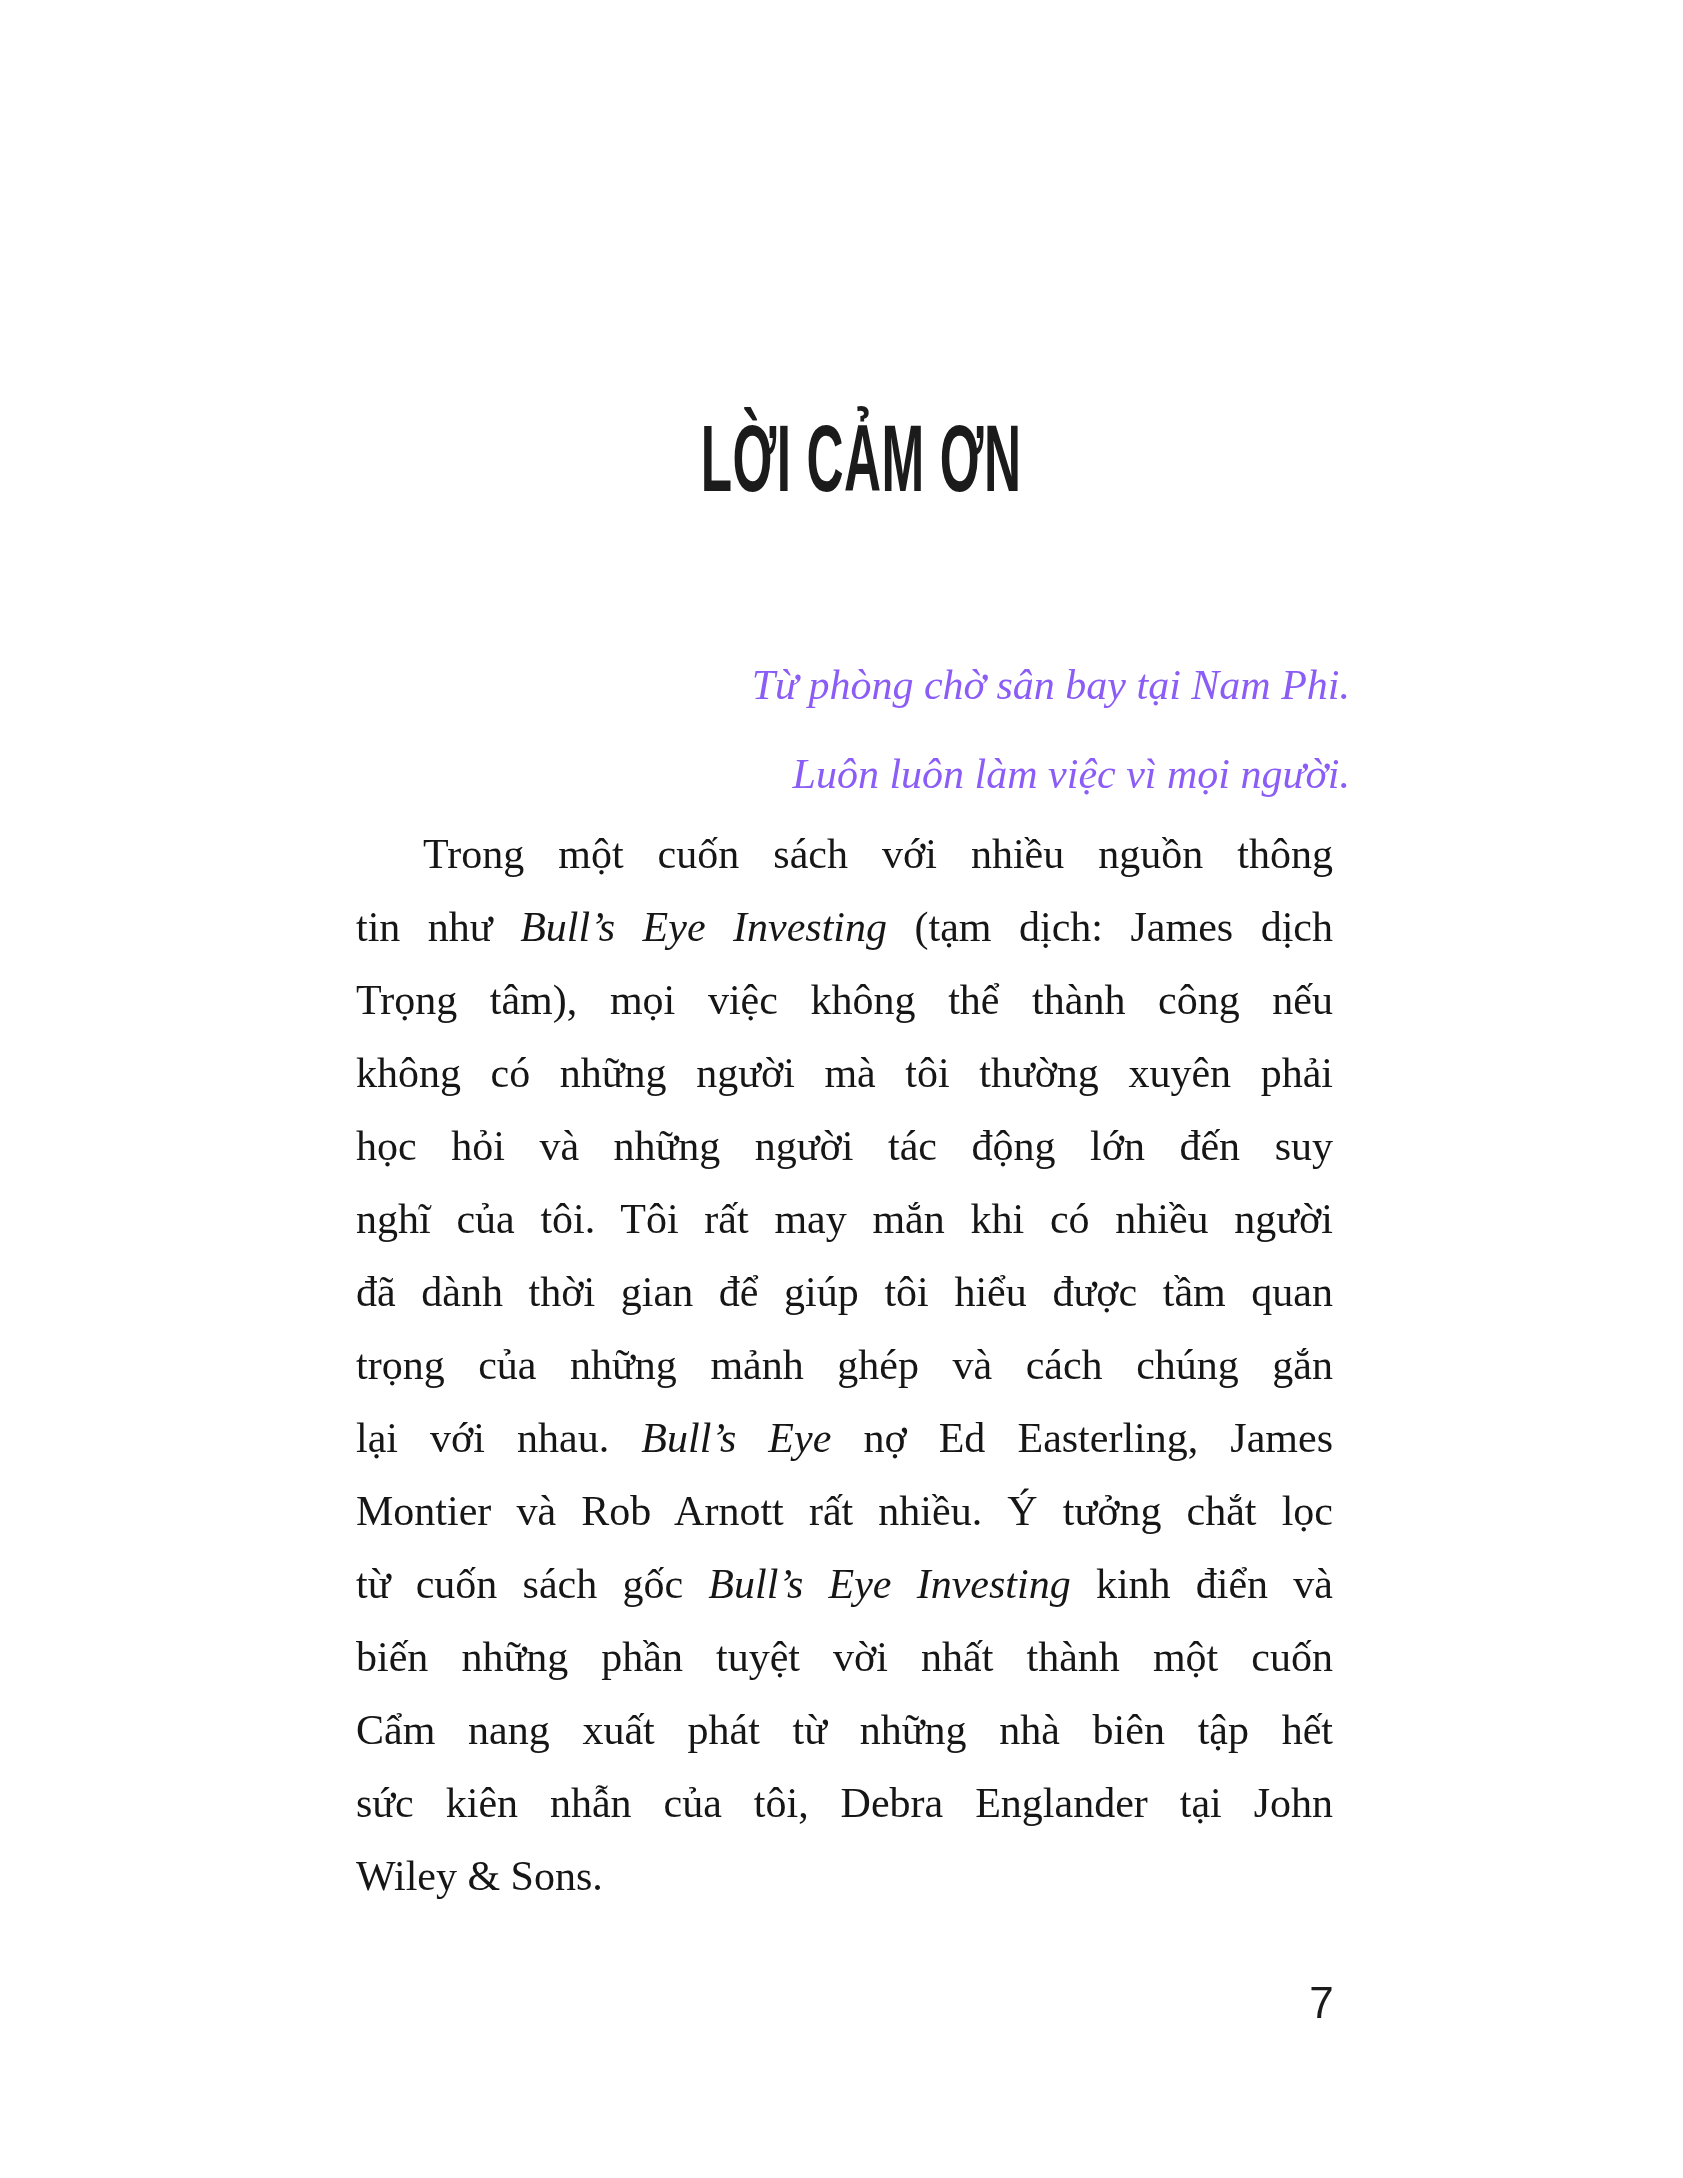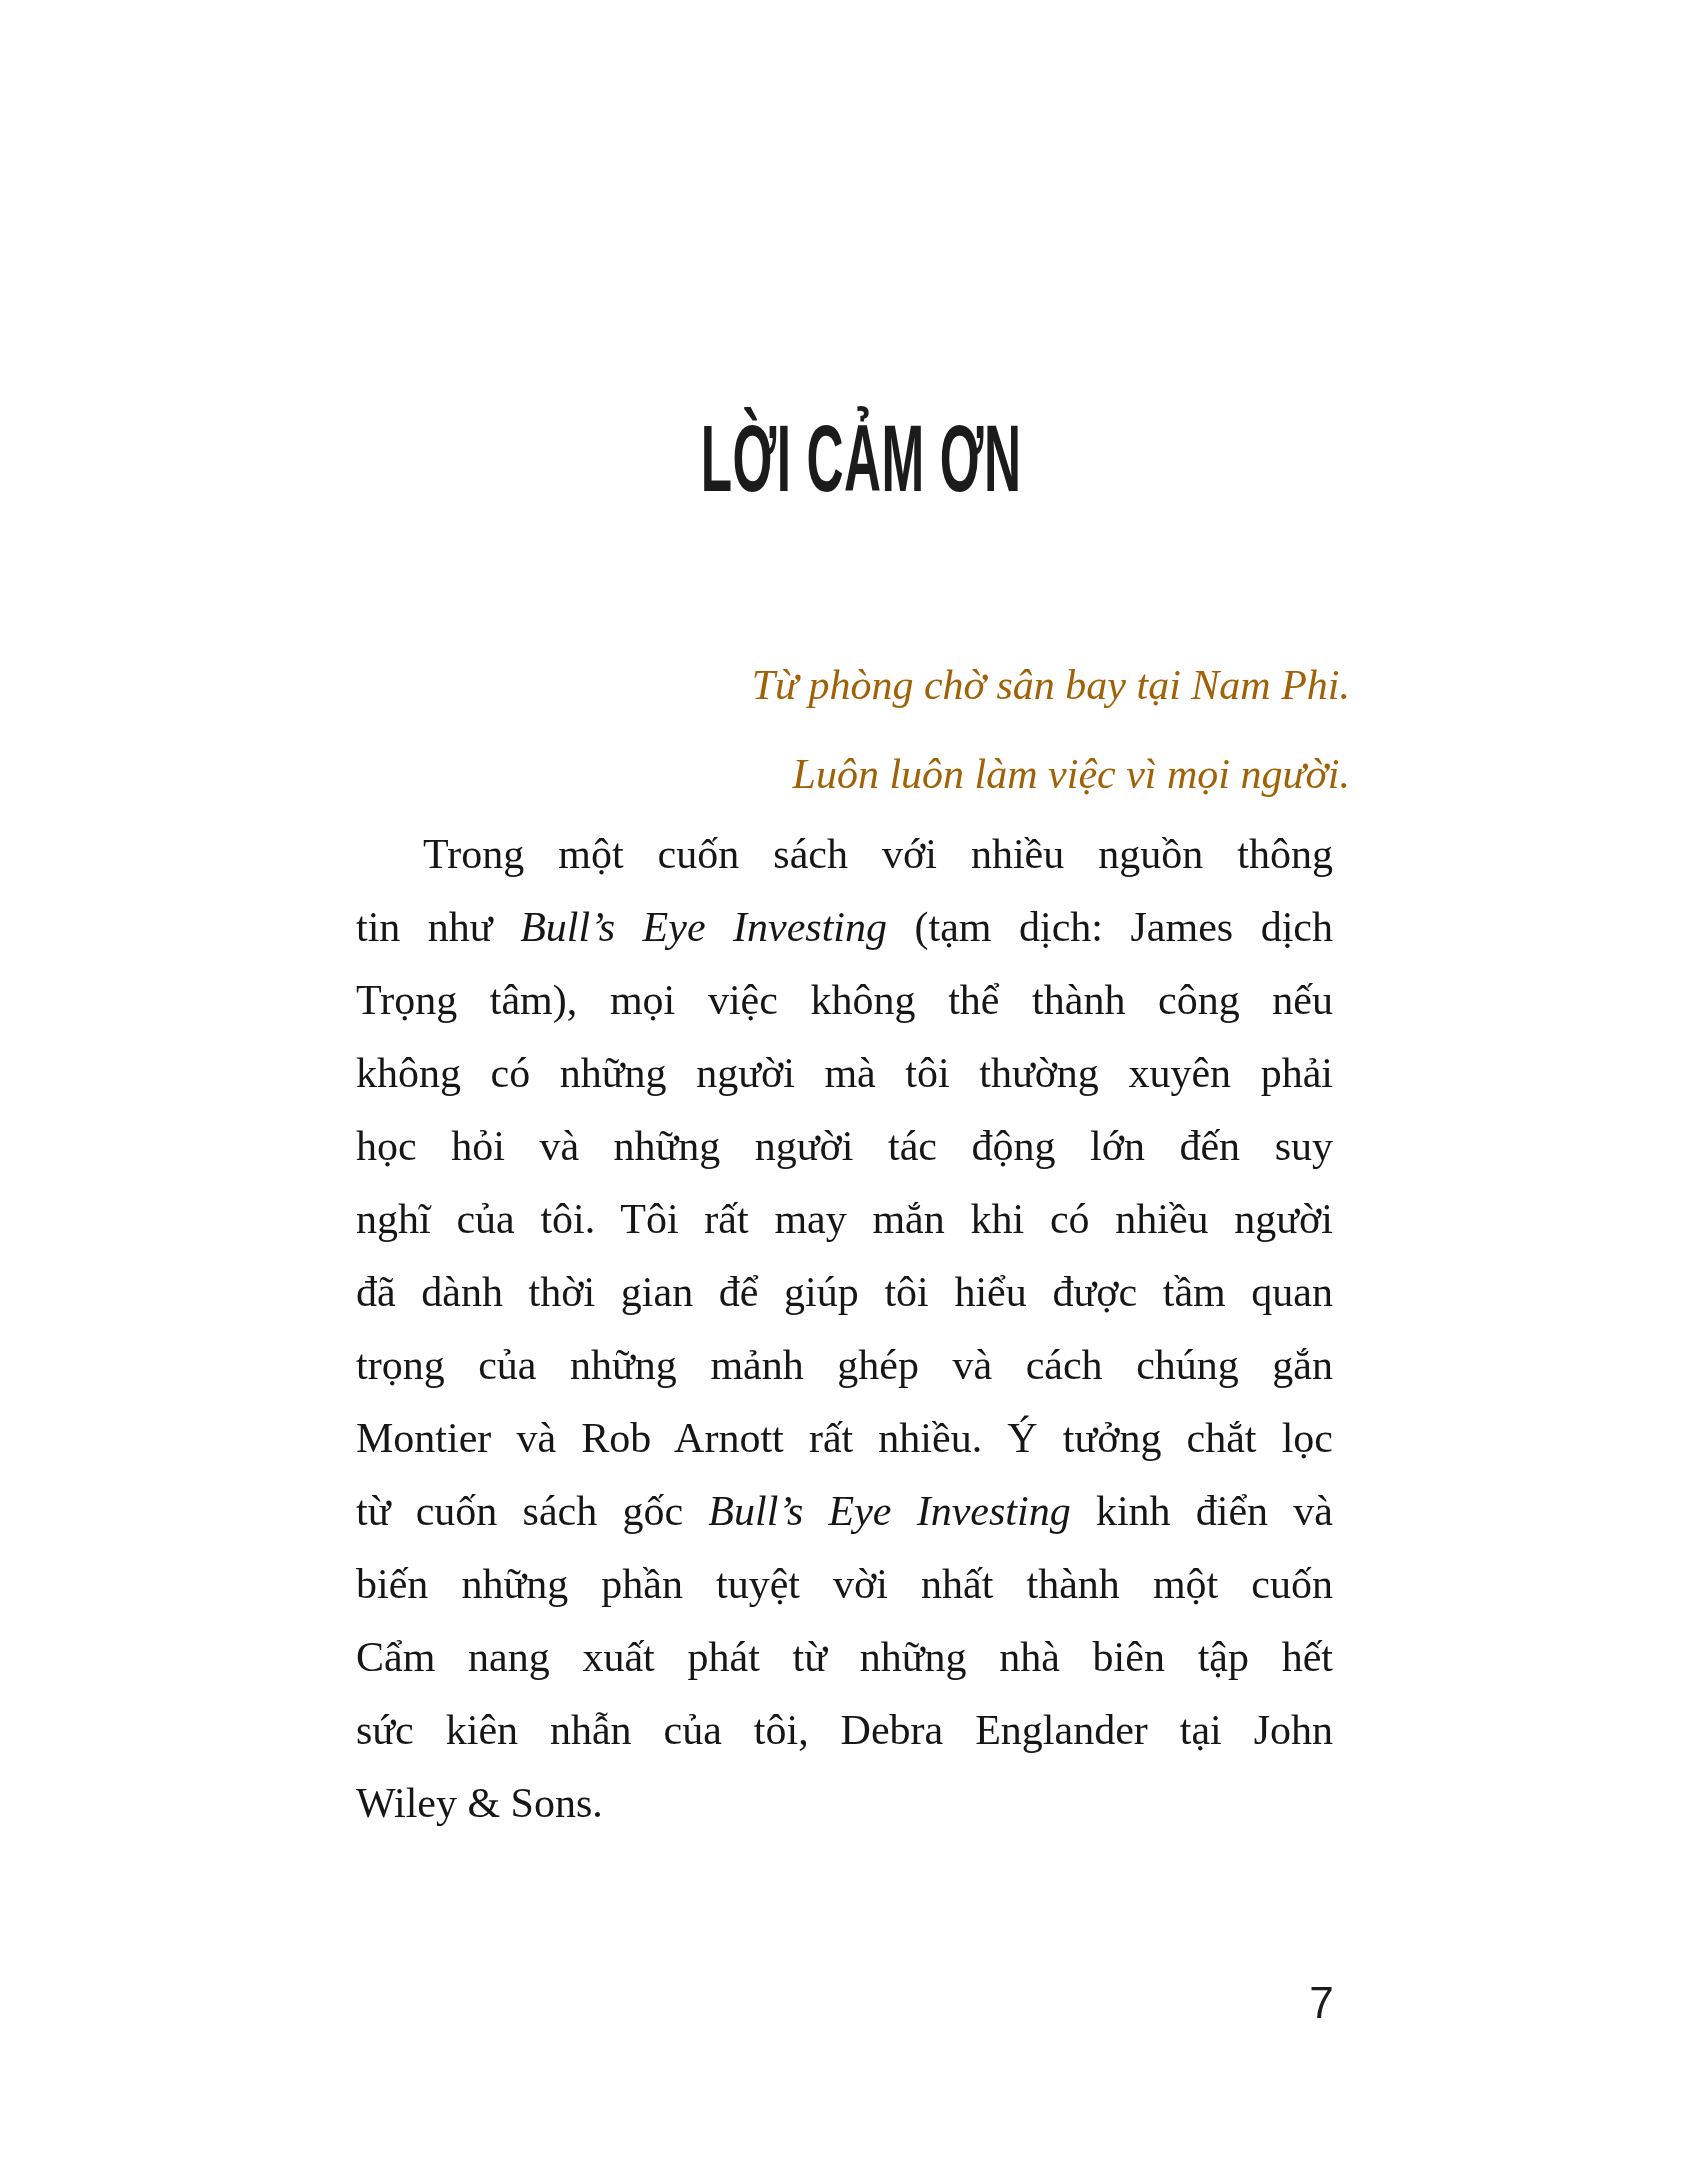--- a/index.html
+++ b/index.html
@@ -38,21 +38,21 @@
   }
   .epigraph {
     position: absolute;
     left: 373px;
     top: 641px;
     width: 977px;
     text-align: right;
     font-style: italic;
     font-size: 42px;
     line-height: 89px;
-    color: #a16207;
+    color: #8b5cf6;
   }
   .body-block {
     position: absolute;
     left: 356px;
     top: 818px;
     width: 977px;
     font-size: 42px;
     color: #161616;
   }
   .line {
@@ -100,20 +100,21 @@
 
   <div class="body-block">
     <div class="line indent"><span>Trong một cuốn sách với nhiều nguồn thông</span></div>
     <div class="line"><span>tin như </span><span class="italic">Bull’s Eye Investing</span><span> (tạm dịch: James dịch</span></div>
     <div class="line"><span>Trọng tâm), mọi việc không thể thành công nếu</span></div>
     <div class="line"><span>không có những người mà tôi thường xuyên phải</span></div>
     <div class="line"><span>học hỏi và những người tác động lớn đến suy</span></div>
     <div class="line"><span>nghĩ của tôi. Tôi rất may mắn khi có nhiều người</span></div>
     <div class="line"><span>đã dành thời gian để giúp tôi hiểu được tầm quan</span></div>
     <div class="line"><span>trọng của những mảnh ghép và cách chúng gắn</span></div>
+    <div class="line"><span>lại với nhau. </span><span class="italic">Bull’s Eye</span><span> nợ Ed Easterling, James</span></div>
     <div class="line"><span>Montier và Rob Arnott rất nhiều. Ý tưởng chắt lọc</span></div>
     <div class="line"><span>từ cuốn sách gốc </span><span class="italic">Bull’s Eye Investing</span><span> kinh điển và</span></div>
     <div class="line"><span>biến những phần tuyệt vời nhất thành một cuốn</span></div>
     <div class="line"><span>Cẩm nang xuất phát từ những nhà biên tập hết</span></div>
     <div class="line"><span>sức kiên nhẫn của tôi, Debra Englander tại John</span></div>
     <div class="line lastline"><span>Wiley &amp; Sons.</span></div>
   </div>
 
   <div class="pagenum">7</div>
 

